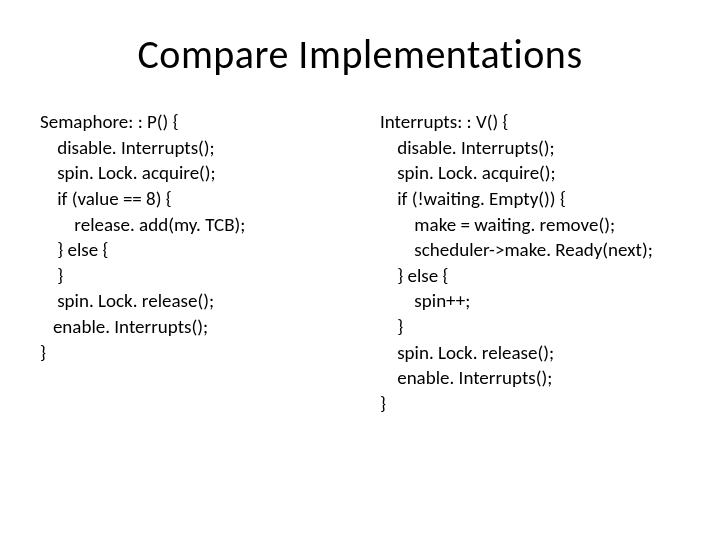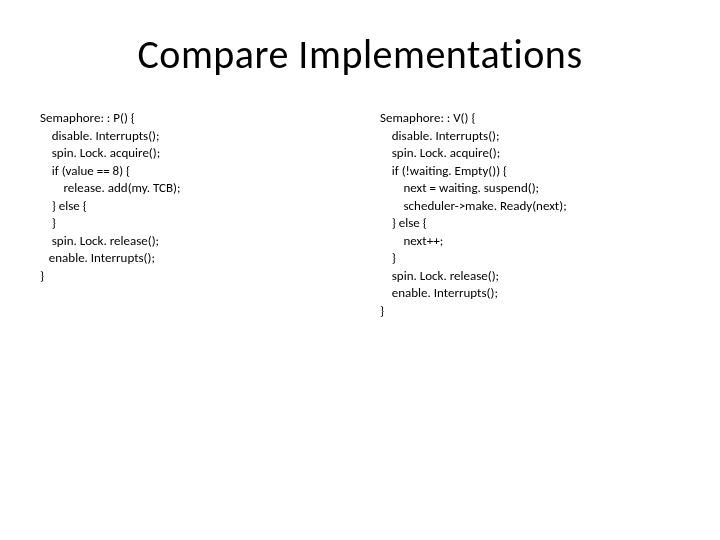--- a/index.html
+++ b/index.html
@@ -25,21 +25,21 @@
     margin: 0 0 30px 0;
     letter-spacing: 0.5px;
   }
   .columns {
     display: flex;
     flex-direction: row;
     gap: 40px;
   }
   .col {
     flex: 1;
-    font-size: 13px;
+    font-size: 19px;
     line-height: 1.35;
   }
   .code-line {
     white-space: pre;
   }
 </style>
 </head>
 <body>
 
 <div class="slide">
@@ -51,27 +51,27 @@
       <div class="code-line">    spin. Lock. acquire();</div>
       <div class="code-line">    if (value == 8) {</div>
       <div class="code-line">        release. add(my. TCB);</div>
       <div class="code-line">    } else {</div>
       <div class="code-line">    }</div>
       <div class="code-line">    spin. Lock. release();</div>
       <div class="code-line">   enable. Interrupts();</div>
       <div class="code-line">}</div>
     </div>
     <div class="col">
-      <div class="code-line">Semaphore: : V() {</div>
+      <div class="code-line">Interrupts: : V() {</div>
       <div class="code-line">    disable. Interrupts();</div>
       <div class="code-line">    spin. Lock. acquire();</div>
       <div class="code-line">    if (!waiting. Empty()) {</div>
-      <div class="code-line">        next = waiting. suspend();</div>
+      <div class="code-line">        make = waiting. remove();</div>
       <div class="code-line">        scheduler-&gt;make. Ready(next);</div>
       <div class="code-line">    } else {</div>
-      <div class="code-line">        next++;</div>
+      <div class="code-line">        spin++;</div>
       <div class="code-line">    }</div>
       <div class="code-line">    spin. Lock. release();</div>
       <div class="code-line">    enable. Interrupts();</div>
       <div class="code-line">}</div>
     </div>
   </div>
 </div>
 
 </body></html>

